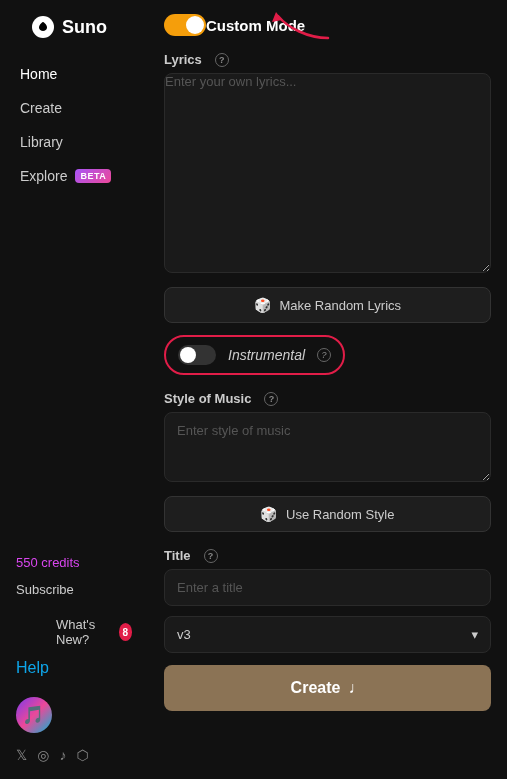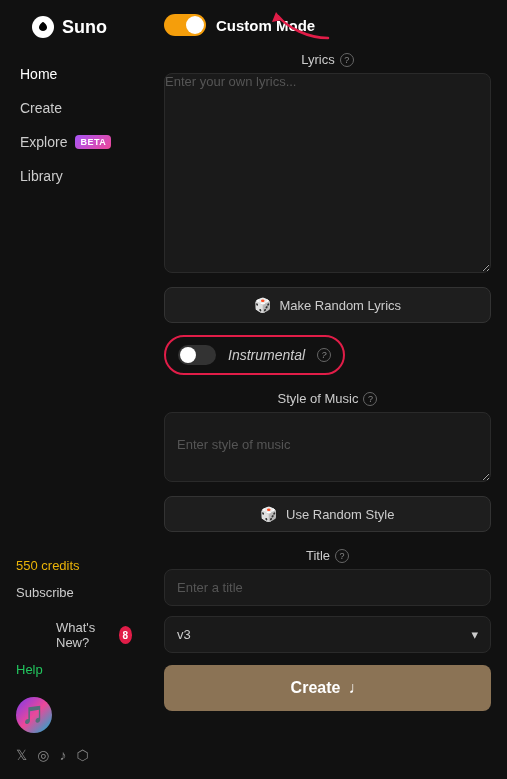--- a/index.html
+++ b/index.html
@@ -60,37 +60,37 @@
       letter-spacing: 0.5px;
     }
 
     .sidebar-bottom {
       margin-top: auto;
       padding: 0 16px;
       display: flex;
       flex-direction: column;
       gap: 4px;
     }
-    .sidebar-credits { font-size: 13px; color: #eab308; padding: 4px 0; }
+    .sidebar-credits { font-size: 13px; color: #d946ef; padding: 4px 0; }
     .sidebar-subscribe { font-size: 13px; color: #ccc; padding: 4px 0; cursor: pointer; }
     .sidebar-whats-new {
       display: flex; align-items: center; gap: 6px;
       font-size: 13px; color: #ccc; padding: 4px 0; cursor: pointer; margin-top: 8px; margin-left: 40px;
     }
     .notif-badge {
       background: #e11d48;
       color: #fff;
       font-size: 10px;
       font-weight: 700;
       width: 18px; height: 18px;
       border-radius: 50%;
       display: flex; align-items: center; justify-content: center;
     }
     .sidebar-help, .sidebar-about {
-      font-size: 13px; color: #22c55e; padding: 4px 0; cursor: pointer;
+      font-size: 16px; color: #0ea5e9; padding: 4px 0; cursor: pointer;
     }
 
     .sidebar-avatar {
       width: 36px; height: 36px;
       border-radius: 50%;
       background: linear-gradient(135deg, #7c3aed, #ec4899, #06b6d4);
       display: flex; align-items: center; justify-content: center;
       margin-top: 12px;
       font-size: 18px;
     }
@@ -108,21 +108,20 @@
       background: #111;
       padding: 14px 16px;
       overflow-y: auto;
       position: relative;
     }
 
     
     .custom-mode-row {
       display: flex;
       align-items: center;
-      gap: 10px;
       margin-bottom: 16px;
     }
     .toggle-switch {
       width: 42px; height: 22px;
       background: #f59e0b;
       border-radius: 11px;
       position: relative;
       cursor: pointer;
     }
     .toggle-knob {
@@ -130,23 +129,23 @@
       background: #fff;
       border-radius: 50%;
       position: absolute;
       top: 2px; right: 2px;
       transition: right 0.2s;
     }
     .custom-mode-label { font-size: 15px; font-weight: 600; color: #fff; }
 
     
     .section-label {
-      font-size: 13px; font-weight: 400; color: #ccc;
+      font-size: 13px; font-weight: 700; color: #ccc;
       margin-bottom: 6px;
-      display: flex; align-items: center; gap: 5px; justify-content: center;
+      display: flex; align-items: center; gap: 13px;
     }
     .help-icon {
       width: 14px; height: 14px;
       border-radius: 50%;
       border: 1px solid #666;
       display: flex; align-items: center; justify-content: center;
       font-size: 9px; color: #888;
       cursor: pointer;
     }
 
@@ -209,21 +208,21 @@
     }
     .instrumental-label { font-size: 14px; color: #ccc; }
 
     
     .style-textarea {
       width: 100%;
       height: 70px;
       background: #1a1a1a;
       border: 1px solid #2a2a2a;
       border-radius: 8px;
-      padding: 24px 12px;
+      padding: 10px 12px;
       font-size: 13px;
       color: #666;
       resize: vertical;
       margin-bottom: 10px;
       font-family: inherit;
     }
     .style-textarea::placeholder { color: #555; }
 
     
     .title-input {
@@ -289,25 +288,25 @@
   </div>
 
   <div class="sidebar-nav">
     <div class="nav-item active">
       <span>Home</span>
     </div>
     <div class="nav-item">
       <span>Create</span>
     </div>
     <div class="nav-item">
+      <span>Library</span>
+    </div>
+    <div class="nav-item">
       <span>Explore</span>
       <span class="beta-badge">BETA</span>
-    </div>
-    <div class="nav-item">
-      <span>Library</span>
     </div>
   </div>
 
   <div class="sidebar-bottom">
     <div class="sidebar-credits">550 credits</div>
     <div class="sidebar-subscribe">Subscribe</div>
     <div class="sidebar-whats-new">
       <span>What's New?</span>
       <span class="notif-badge">8</span>
     </div>

